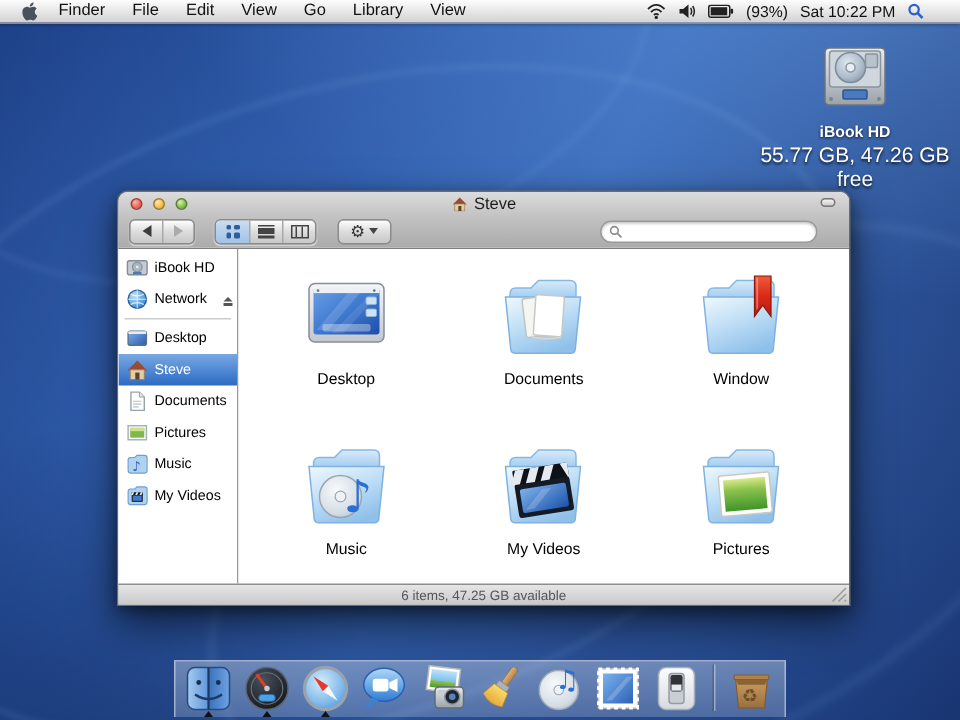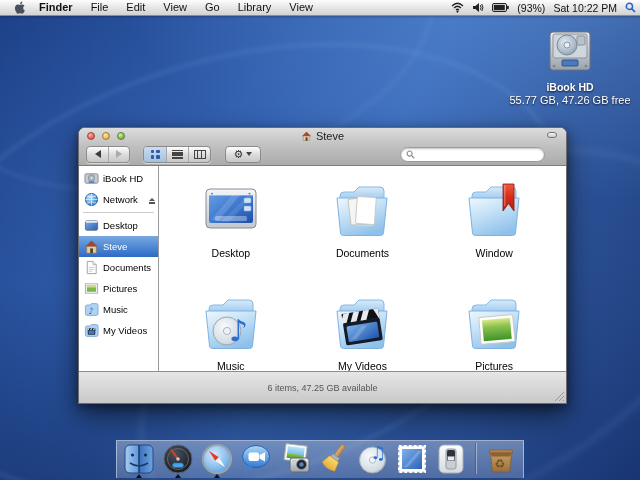--- a/index.html
+++ b/index.html
@@ -21,28 +21,28 @@
   
   .menubar {
     position:absolute; left:0; top:0; width:640px; height:16px;
     background:linear-gradient(#fdfdfd,#e9e9e9 45%,#d2d2d2);
     border-bottom:1px solid #8d8d8d;
     display:flex; align-items:center; font-size:11px; color:#111;
     box-shadow:0 1px 2px rgba(0,0,0,.25); z-index:50;
   }
   .menubar .apple { width:13px; height:13px; margin:0 12px 0 14px; display:flex; align-items:center; }
   .menu-item { padding:0 9px; line-height:15px; }
-  .menu-item.app { font-weight:bold; padding-left:0; }
-  .menu-status { margin-left:auto; display:flex; align-items:center; gap:8px; padding-right:4px; font-size:10.5px; }
+  .menu-item.app { font-weight:normal; padding-left:0; }
+  .menu-status { margin-left:auto; display:flex; align-items:center; gap:8px; padding-right:24px; font-size:10.5px; }
   .mstat-icon { display:flex; align-items:center; }
 
   
   .desk-disk { position:absolute; right:2px; top:30px; width:136px; text-align:center; z-index:5; }
   .desk-disk .dd-label { color:#fff; font-size:10.5px; font-weight:bold; text-shadow:0 1px 2px rgba(0,0,0,.8); margin-top:3px; }
-  .desk-disk .dd-info  { color:#fff; font-size:11px; text-shadow:0 1px 2px rgba(0,0,0,.8); margin-top:1px; }
+  .desk-disk .dd-info  { color:#fff; font-size:14px; text-shadow:0 1px 2px rgba(0,0,0,.8); margin-top:1px; }
 
   
   .fwindow {
     position:absolute; left:78px; top:127px; width:489px; height:277px;
     border-radius:7px 7px 0 0;
     box-shadow:0 12px 28px rgba(0,0,0,.55), 0 3px 10px rgba(0,0,0,.4);
     background:#fff; z-index:10; border:1px solid #6c6c6c;
     display:flex; flex-direction:column;
   }
   .whead {
@@ -89,21 +89,21 @@
   .side-sep { height:1px; background:#ccc; margin:2px 4px; }
   .eject { margin-left:auto; margin-right:3px; display:flex; flex-direction:column; align-items:center; }
   .eject .t { width:0; height:0; border:3px solid transparent; border-bottom:3.5px solid #555; }
   .eject .b { width:6px; height:1.5px; background:#555; margin-top:1px; }
 
   .content { flex:1 1 auto; display:grid; grid-template-columns:1fr 1fr 1fr; grid-template-rows:105px 105px; padding:12px 6px 0 6px; row-gap:8px; background:#fff; }
   .fitem { display:flex; flex-direction:column; align-items:center; }
   .fitem svg { width:64px; height:64px; }
   .fitem .flabel { font-size:10.5px; color:#000; margin-top:5px; }
 
-  .statusbar { flex:0 0 auto; height:32px; background:linear-gradient(#e6e6e6,#c9c9c9); border-top:1px solid #8d8d8d; display:flex; align-items:center; justify-content:center; font-size:9px; color:#555; position:relative; }
+  .statusbar { flex:0 0 auto; height:14px; background:linear-gradient(#e6e6e6,#c9c9c9); border-top:1px solid #8d8d8d; display:flex; align-items:center; justify-content:center; font-size:9px; color:#555; position:relative; }
   .grip { position:absolute; right:1px; bottom:1px; width:11px; height:11px; }
 
   
   .dock {
     position:absolute; left:116px; bottom:2px; width:408px; height:38px;
     background:linear-gradient(rgba(225,235,250,.38),rgba(190,205,230,.28));
     border:1px solid rgba(255,255,255,.45); border-bottom:0;
     display:flex; align-items:flex-end; padding:0 5px 2px 5px; gap:4px; z-index:40;
   }
   .dock-item { position:relative; width:36px; height:34px; display:flex; align-items:flex-end; justify-content:center; }

